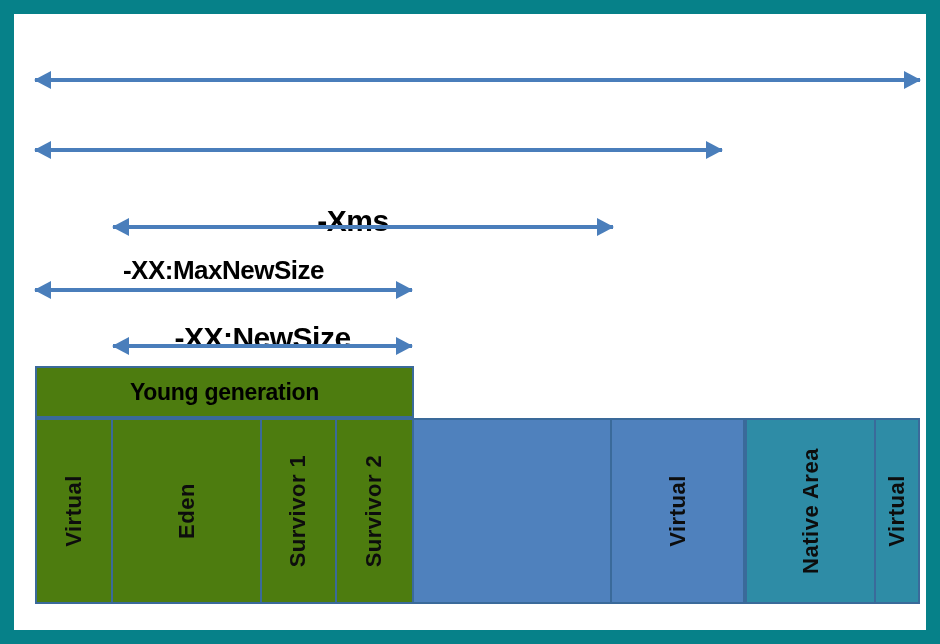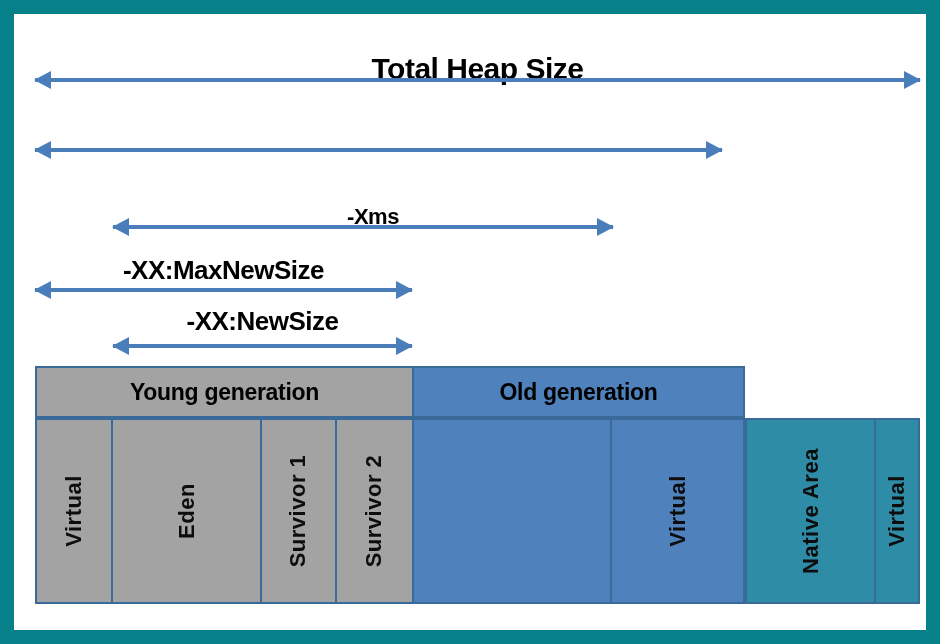--- a/index.html
+++ b/index.html
@@ -93,69 +93,65 @@
     letter-spacing: -0.3px;
   }
   .blk .vlabel {
     transform: rotate(-90deg);
     white-space: nowrap;
     font-size: 22px;
     font-weight: bold;
     color: #0d0d0d;
     letter-spacing: 0.5px;
   }
-  .young { background: #a3a3a3; }
+  .young { background: #4d7c0f; }
   .old   { background: #4F81BD; }
   .native{ background: #2E8CA6; }
 </style>
 </head>
 <body>
 
 <div id="stage">
   <div id="canvas">
 
-    <div class="dim-label" style="left:21px; top:38px; width:885px; font-size:30px;">Total Heap Size</div>
     <div class="dim" style="left:21px; top:66px; width:885px;">
       <div class="bar"></div>
       <div class="head left"></div>
       <div class="head right"></div>
     </div>
 
     <div class="dim" style="left:21px; top:136px; width:687px;">
       <div class="bar"></div>
       <div class="head left"></div>
       <div class="head right"></div>
     </div>
 
-    <div class="dim-label" style="left:109px; top:190px; width:500px; font-size:22px;">-Xms</div>
+    <div class="dim-label" style="left:89px; top:190px; width:500px; font-size:30px;">-Xms</div>
     <div class="dim" style="left:99px; top:213px; width:500px;">
       <div class="bar"></div>
       <div class="head left"></div>
       <div class="head right"></div>
     </div>
 
     <div class="dim-label" style="left:21px; top:241px; width:377px; font-size:26px;text-align:center;">-XX:MaxNewSize</div>
     <div class="dim" style="left:21px; top:276px; width:377px;">
       <div class="bar"></div>
       <div class="head left"></div>
       <div class="head right"></div>
     </div>
 
-    <div class="dim-label" style="left:99px; top:292px; width:299px; font-size:26px;">-XX:NewSize</div>
+    <div class="dim-label" style="left:99px; top:307px; width:299px; font-size:30px;">-XX:NewSize</div>
     <div class="dim" style="left:99px; top:332px; width:299px;">
       <div class="bar"></div>
       <div class="head left"></div>
       <div class="head right"></div>
     </div>
 
     <div class="blk hdr young" style="left:21px; top:352px; width:379px; height:52px;">
       <span>Young generation</span>
-    </div>
-    <div class="blk hdr old" style="left:398px; top:352px; width:333px; height:52px;">
-      <span>Old generation</span>
     </div>
 
     <div class="blk young" style="left:21px; top:404px; width:78px; height:186px;">
       <span class="vlabel">Virtual</span>
     </div>
     <div class="blk young" style="left:97px; top:404px; width:151px; height:186px;">
       <span class="vlabel">Eden</span>
     </div>
     <div class="blk young" style="left:246px; top:404px; width:77px; height:186px;">
       <span class="vlabel">Survivor 1</span>

